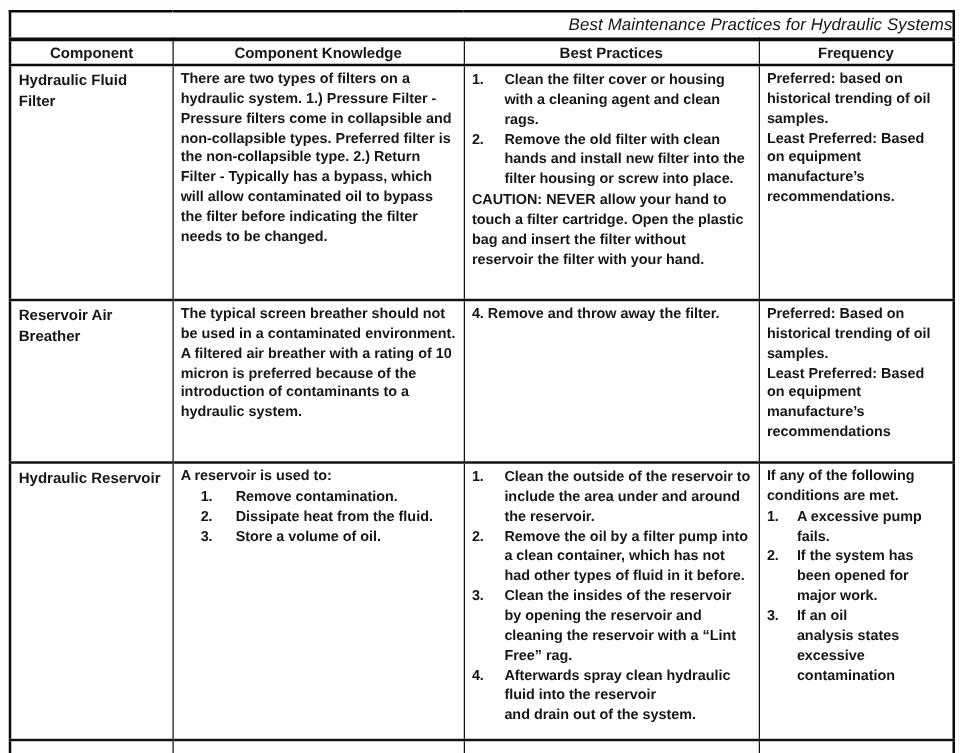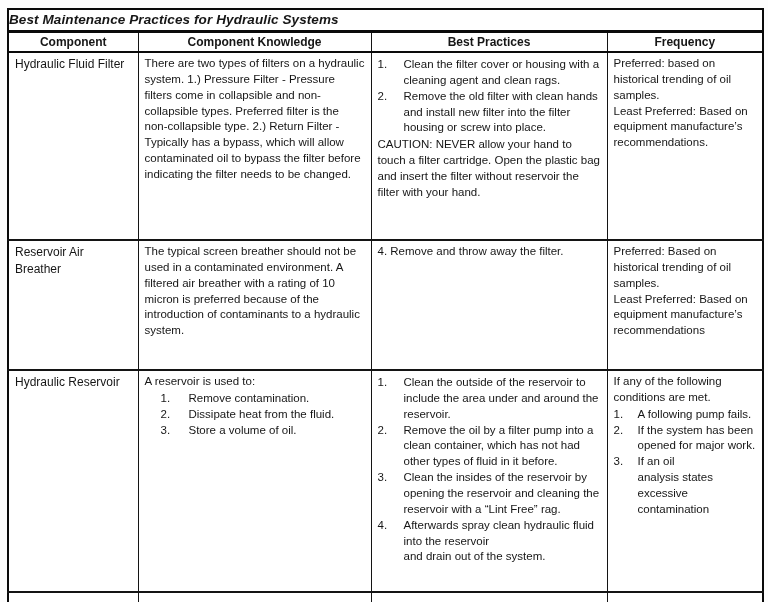--- a/index.html
+++ b/index.html
@@ -4,30 +4,30 @@
 <style>
   * { margin:0; padding:0; box-sizing:border-box; }
   html,body { width:768px; height:602px; overflow:hidden; background:#ffffff; }
   body { font-family:"Liberation Sans","DejaVu Sans",sans-serif; color:#161616; }
   .page { position:absolute; left:0; top:0; width:768px; height:602px; background:#fdfdfd; }
   table.doc { position:absolute; left:7px; top:8px; width:755px; border-collapse:collapse; table-layout:fixed; background:#ffffff; }
   col.c1{width:130px;} col.c2{width:233px;} col.c3{width:236px;} col.c4{width:156px;}
   td,th { border:1px solid #141414; vertical-align:top; }
   tr.title-row th {
     border:2px solid #0a0a0a; border-bottom:3px solid #0a0a0a;
-    height:22px; text-align:left; vertical-align:middle;
-    font-size:13.5px; font-weight:bold; font-style:italic; letter-spacing:0.1px;
+    height:22px; text-align:right; vertical-align:middle;
+    font-size:13.5px; font-weight:normal; font-style:italic; letter-spacing:0.1px;
   }
   tr.header-row th {
     height:21px; text-align:center; vertical-align:middle;
     font-size:12px; font-weight:bold;
     border-top:2px solid #f9a8d4; border-bottom:2px solid #0a0a0a;
   }
   table.doc { border:2px solid #0a0a0a; }
-  tbody td { border-top:2px solid #141414; border-bottom:2px solid #141414; padding:3px 6px 4px 6px; font-size:11.5px; font-weight:normal; line-height:1.38; }
+  tbody td { border-top:2px solid #141414; border-bottom:2px solid #141414; padding:3px 6px 4px 6px; font-size:11.5px; font-weight:bold; line-height:1.38; }
   td.comp { font-size:12px; }
   .preline { white-space:pre-line; }
   .olist { margin-top:1px; }
   .li { display:flex; }
   .li .num { flex:0 0 26px; }
   .li .txt { flex:1 1 auto; }
   .k-list { padding-left:16px; }
   .k-list .num { flex:0 0 28px; }
   .note { margin-top:1px; }
   .f-list .num { flex:0 0 24px; }
@@ -126,21 +126,21 @@
               <span class="txt preline">Afterwards spray clean hydraulic fluid into the reservoir
 and drain out of the system.</span>
             </div>
           </div>
         </td>
         <td>
           <div>If any of the following conditions are met.</div>
           <div class="olist f-list">
             <div class="li">
               <span class="num">1.</span>
-              <span class="txt">A following pump fails.</span>
+              <span class="txt">A excessive pump fails.</span>
             </div>
             <div class="li">
               <span class="num">2.</span>
               <span class="txt">If the system has been opened for major work.</span>
             </div>
             <div class="li">
               <span class="num">3.</span>
               <span class="txt preline">If an oil
 analysis states excessive contamination</span>
             </div>

